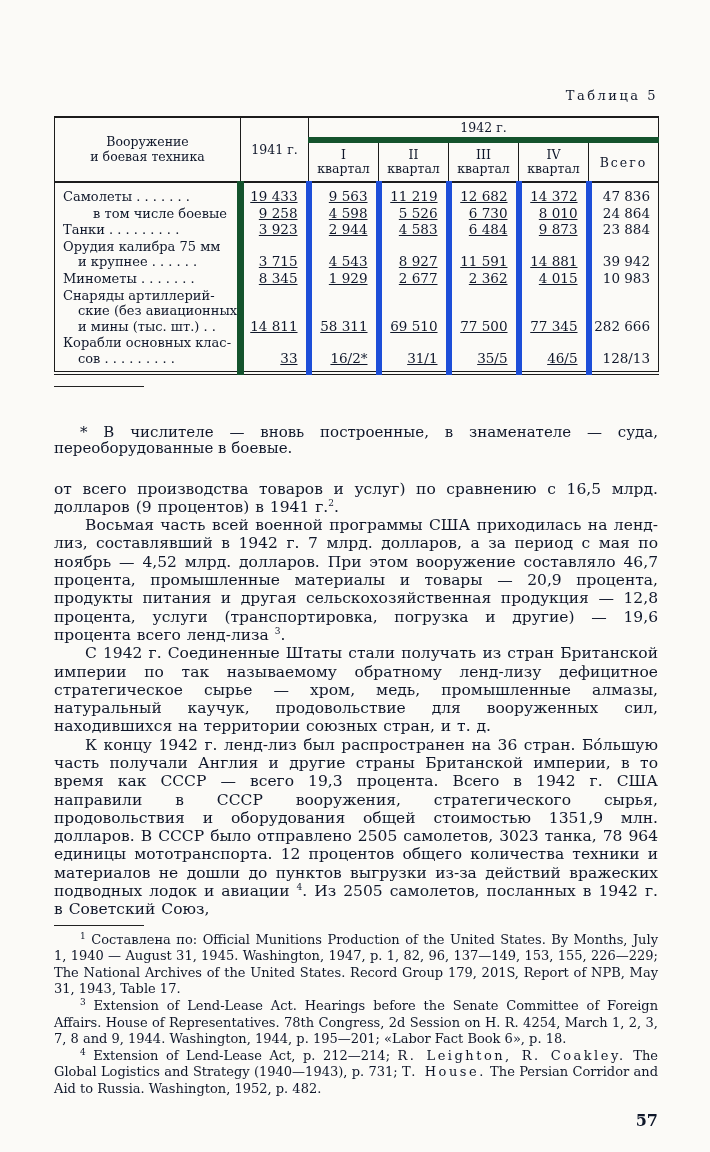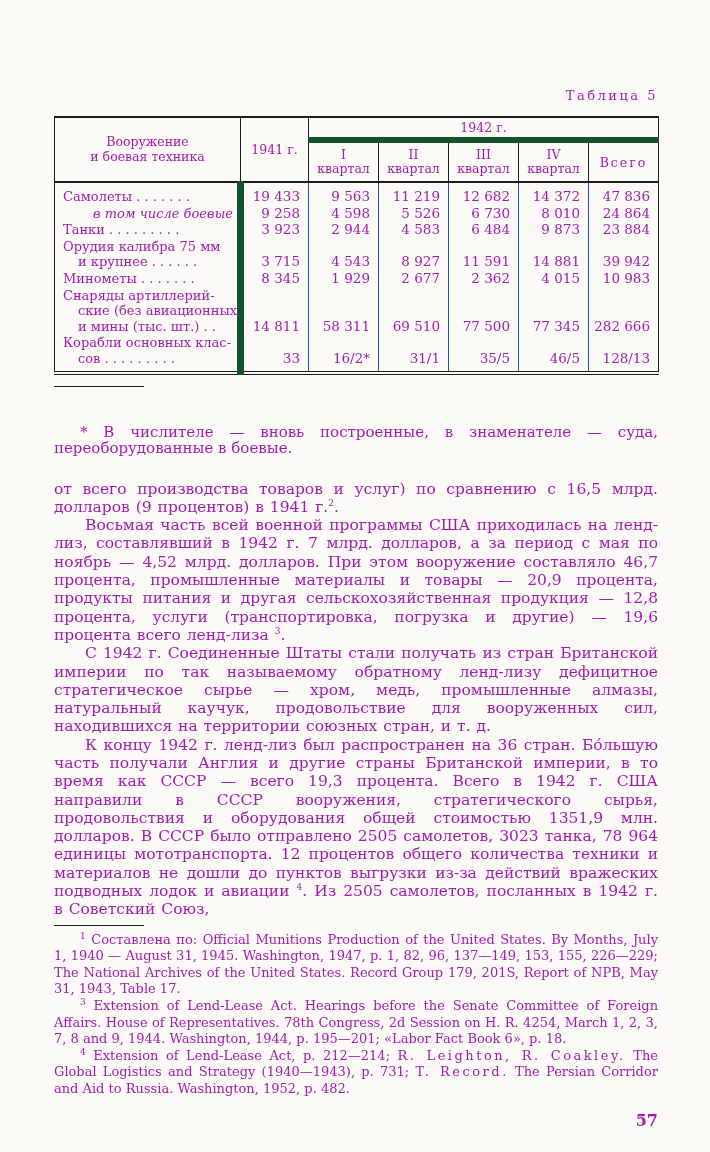--- a/index.html
+++ b/index.html
@@ -5,21 +5,21 @@
   html, body {
     margin: 0; padding: 0;
     width: 710px; height: 1152px;
     background: #fbfaf7;
     overflow: hidden;
   }
   .page {
     position: relative;
     width: 710px; height: 926px;
     font-family: "DejaVu Serif", serif;
-    color: #a21caf;
+    color: #0f172a;
     box-sizing: border-box;
   }
   .content {
     position: absolute;
     left: 54px; top: 88px;
     width: 604px;
   }
   
   .table-label {
     text-align: right;
@@ -71,26 +71,26 @@
   }
   tbody tr:first-child td { padding-top: 6px; }
   tbody tr:last-child td { padding-bottom: 4px; }
   td.label {
     border-right: 7px solid #14532d;
     padding-left: 8px;
     overflow: hidden;
   }
   td.label .ll { white-space: nowrap; }
   td.label .ind1 { padding-left: 15px; }
-  td.label .ind2 { padding-left: 30px; font-style: italic; }
+  td.label .ind2 { padding-left: 30px; }
   td.num {
     text-align: right;
     font-size: 13.5px;
   }
-  td.num:not(:last-child) { border-right: 1px solid #1d4ed8; }
+  td.num:not(:last-child) { border-right: 6px solid #1d4ed8; text-decoration: underline; }
   
   .rule {
     width: 90px;
     border-top: 1px solid #222;
     margin: 11px 0 7px 0;
   }
   .tfoot-note {
     font-size: 15px;
     line-height: 16px;
     text-align: justify;
@@ -254,19 +254,19 @@
         <p class=""><span>от всего производства товаров и услуг) по сравнению с 16,5 млрд. долларов (9 процентов) в 1941 г.</span><sup>2</sup><span>.</span></p>
         <p class="ind"><span>Восьмая часть всей военной программы США приходилась на ленд-лиз, составлявший в 1942 г. 7 млрд. долларов, а за период с мая по ноябрь — 4,52 млрд. долларов. При этом вооружение составляло 46,7 процента, промышленные материалы и товары — 20,9 процента, продукты питания и другая сельскохозяйственная продукция — 12,8 процента, услуги (транспортировка, погрузка и другие) — 19,6 процента всего ленд-лиза </span><sup>3</sup><span>.</span></p>
         <p class="ind"><span>С 1942 г. Соединенные Штаты стали получать из стран Британской империи по так называемому обратному ленд-лизу дефицитное стратегическое сырье — хром, медь, промышленные алмазы, натуральный каучук, продовольствие для вооруженных сил, находившихся на территории союзных стран, и т. д.</span></p>
         <p class="ind"><span>К концу 1942 г. ленд-лиз был распространен на 36 стран. Бо́льшую часть получали Англия и другие страны Британской империи, в то время как СССР — всего 19,3 процента. Всего в 1942 г. США направили в СССР вооружения, стратегического сырья, продовольствия и оборудования общей стоимостью 1351,9 млн. долларов. В СССР было отправлено 2505 самолетов, 3023 танка, 78 964 единицы мототранспорта. 12 процентов общего количества техники и материалов не дошли до пунктов выгрузки из-за действий вражеских подводных лодок и авиации </span><sup>4</sup><span>. Из 2505 самолетов, посланных в 1942 г. в Советский Союз,</span></p>
       </div>
 
     <div class="rule rule-fn"></div>
     <div class="footnotes">
         <div class="fn"><sup>1</sup><span> Составлена по: Official Munitions Production of the United States. By Months, July 1, 1940 — August 31, 1945. Washington, 1947, p. 1, 82, 96, 137—149, 153, 155, 226—229; The National Archives of the United States. Record Group 179, 201S, Report of NPB, May 31, 1943, Table 17.</span></div>
         <div class="fn"><sup>3</sup><span> Extension of Lend-Lease Act. Hearings before the Senate Committee of Foreign Affairs. House of Representatives. 78th Congress, 2d Session on H. R. 4254, March 1, 2, 3, 7, 8 and 9, 1944. Washington, 1944, p. 195—201; «Labor Fact Book 6», p. 18.</span></div>
-        <div class="fn"><sup>4</sup><span> Extension of Lend-Lease Act, p. 212—214; </span><span class="sp">R. Leighton, R. Coakley.</span><span> The Global Logistics and Strategy (1940—1943), p. 731; </span><span class="sp">T. Record.</span><span> The Persian Corridor and Aid to Russia. Washington, 1952, p. 482.</span></div>
+        <div class="fn"><sup>4</sup><span> Extension of Lend-Lease Act, p. 212—214; </span><span class="sp">R. Leighton, R. Coakley.</span><span> The Global Logistics and Strategy (1940—1943), p. 731; </span><span class="sp">T. House.</span><span> The Persian Corridor and Aid to Russia. Washington, 1952, p. 482.</span></div>
       </div>
 
     <div class="page-number">57</div>
 
   </div>
 </div>
 
 </body></html>

